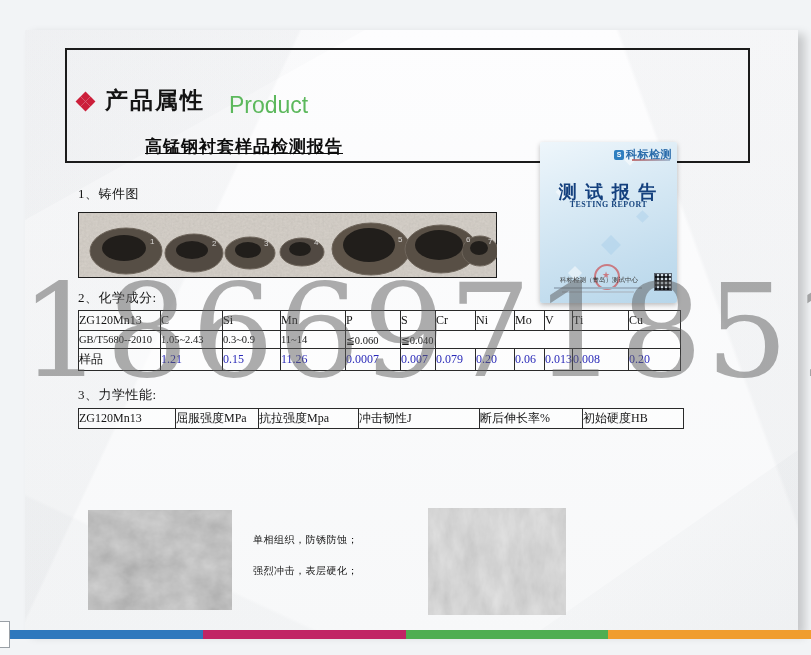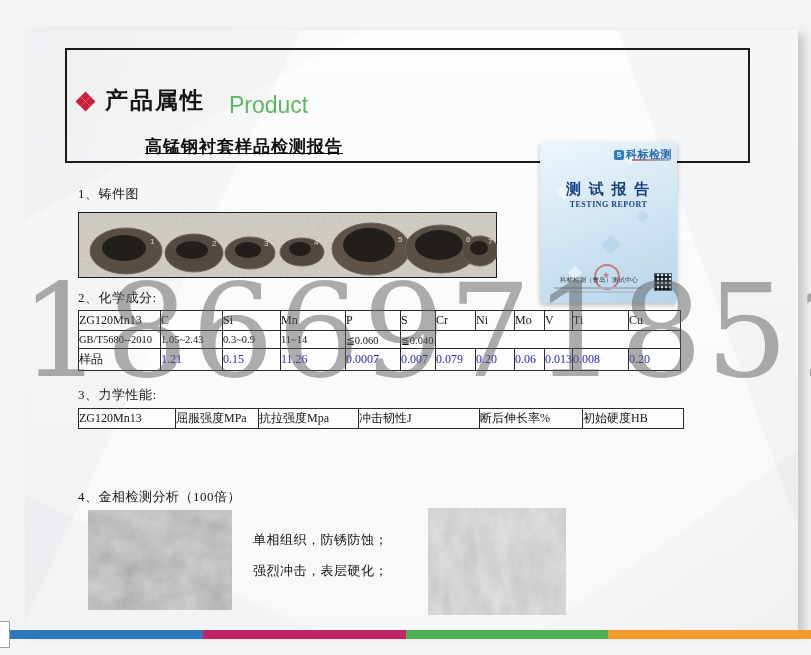--- a/index.html
+++ b/index.html
@@ -52,21 +52,21 @@
     position:absolute; left:120px; top:105px; width:480px; text-align:left;
     font-size:17px; font-weight:bold; color:#0d0d0d;
     text-decoration:underline; letter-spacing:1px; z-index:4;
   }
   
   .sec-label { position:absolute; left:53px; font-size:13px; color:#161616; letter-spacing:0.5px; }
   
   .casting-photo { position:absolute; left:53px; top:182px; z-index:1; }
   .metallo-left  { position:absolute; left:63px;  top:480px; }
   .metallo-right { position:absolute; left:403px; top:478px; }
-  .metallo-text  { position:absolute; left:228px; top:494px; font-size:13px; line-height:31px; color:#131313; letter-spacing:0.5px; }
+  .metallo-text  { position:absolute; left:228px; top:494px; font-size:10px; line-height:31px; color:#131313; letter-spacing:0.5px; }
   
   table { border-collapse:collapse; table-layout:fixed; background:rgba(255,255,255,0.55); }
   td {
     border:1px solid #2a2a2a; text-align:left; vertical-align:middle;
     font-size:12px; padding:0; overflow:hidden; white-space:nowrap; color:#141414;
   }
   .chem-table { position:absolute; left:53px; top:280px; width:602px; z-index:2; }
   .chem-table tr.r1 td { height:20px; }
   .chem-table tr.r2 td { height:18px; font-size:10.5px; }
   .chem-table tr.r3 td { height:22px; }
@@ -90,21 +90,21 @@
   .cert-cube.c4 { left:98px; top:70px;  width:9px;  height:9px;  background:rgba(175,210,235,0.55); }
   .cert-cube.c5 { left:86px; top:14px;  width:8px;  height:8px; }
   .cert-logo { position:absolute; right:5px; top:5px; display:flex; align-items:center; gap:2px; }
   .cert-logo .mark { width:10px; height:10px; background:#2f7fc0; border-radius:2px; color:#fff;
     font-size:7px; line-height:10px; text-align:center; font-weight:bold;
     font-family:"Liberation Sans",sans-serif; }
   .cert-logo .txt { font-size:11px; color:#2a6cab; font-weight:bold; letter-spacing:0.5px; }
   .cert-logo-sub { position:absolute; right:7px; top:17px; width:38px; height:2px;
     background:linear-gradient(90deg,#b04040,#8aa5c0); opacity:0.7; }
   .cert-title-cn { position:absolute; left:0; top:38px; width:100%; text-align:center;
-    font-size:15px; font-weight:bold; color:#14407e; letter-spacing:2px; }
+    font-size:18px; font-weight:bold; color:#14407e; letter-spacing:2px; }
   .cert-title-en { position:absolute; left:0; top:58px; width:100%; text-align:center;
     font-size:8px; font-weight:bold; color:#17457f; letter-spacing:0.5px; }
   .cert-seal { position:absolute; left:54px; top:122px; width:26px; height:26px; border-radius:50%;
     border:2px solid rgba(205,40,40,0.55); }
   .cert-seal::after { content:"★"; position:absolute; left:6px; top:4px; font-size:9px; color:rgba(205,40,40,0.55); }
   .cert-footer { position:absolute; left:0; top:134px; width:118px; text-align:center;
     font-size:6.5px; color:#3a3a3a; z-index:2; }
   .cert-footer-line { position:absolute; left:14px; top:145px; width:88px; height:1.5px; background:#9fb4c5; }
   .cert-footer-line2 { position:absolute; left:22px; top:149px; width:72px; height:1.5px; background:#b3c5d3; }
   .cert-qr { position:absolute; right:5px; top:131px; width:18px; height:18px;
@@ -306,21 +306,20 @@
         <td>ZG120Mn13</td>
         <td>屈服强度MPa</td>
         <td>抗拉强度Mpa</td>
         <td>冲击韧性J</td>
         <td>断后伸长率%</td>
         <td>初始硬度HB</td>
       </tr>
     </tbody>
       </table>
 
-    <div class="sec-label" style="top:458px;">4、金相检测分析（100倍）</div>
     <svg class="metallo-left" width="144" height="100">
       <rect x="0" y="0" width="144" height="100" filter="url(#grainLeft)"></rect>
     </svg>
     <div class="metallo-text">
       <div>单相组织，防锈防蚀；</div>
       <div>强烈冲击，表层硬化；</div>
     </div>
     <svg class="metallo-right" width="138" height="107">
       <rect x="0" y="0" width="138" height="107" filter="url(#grainRight)"></rect>
     </svg>

